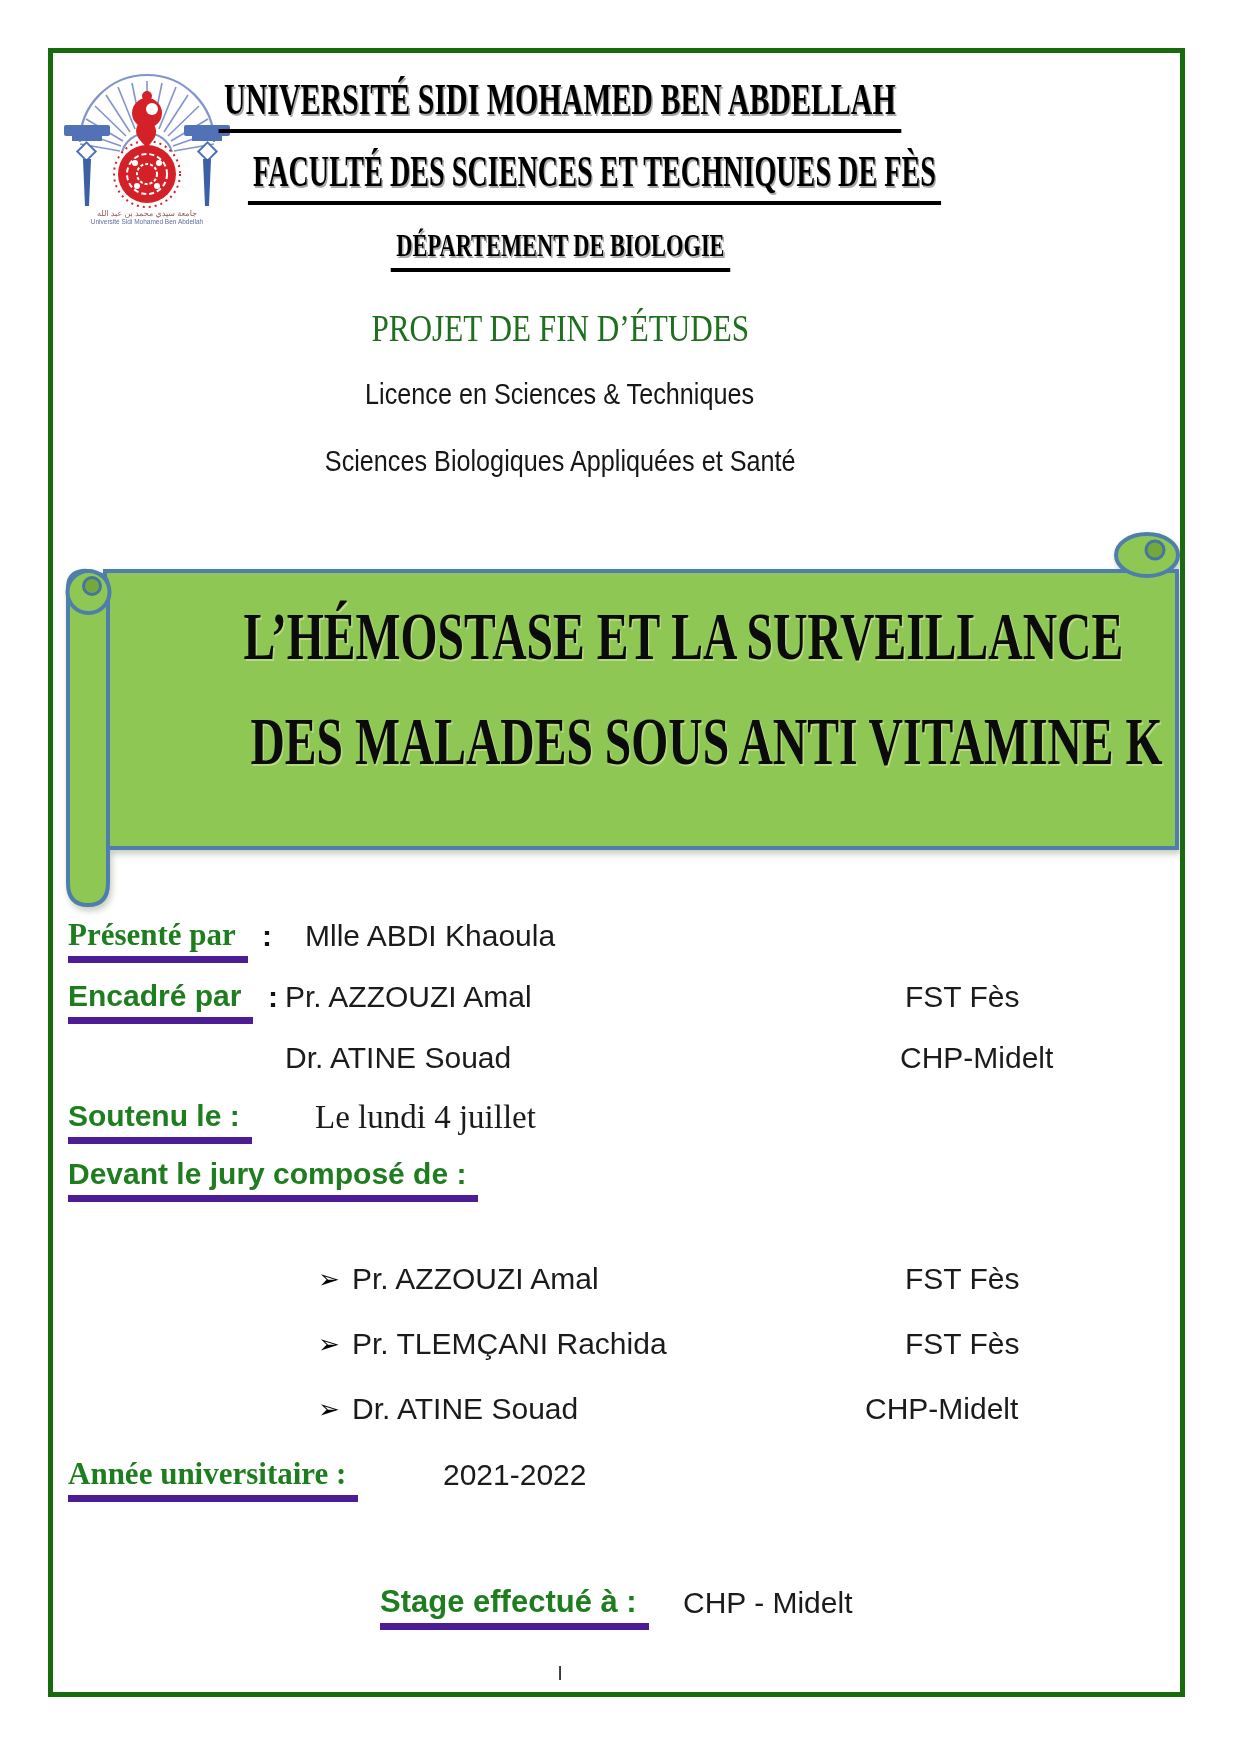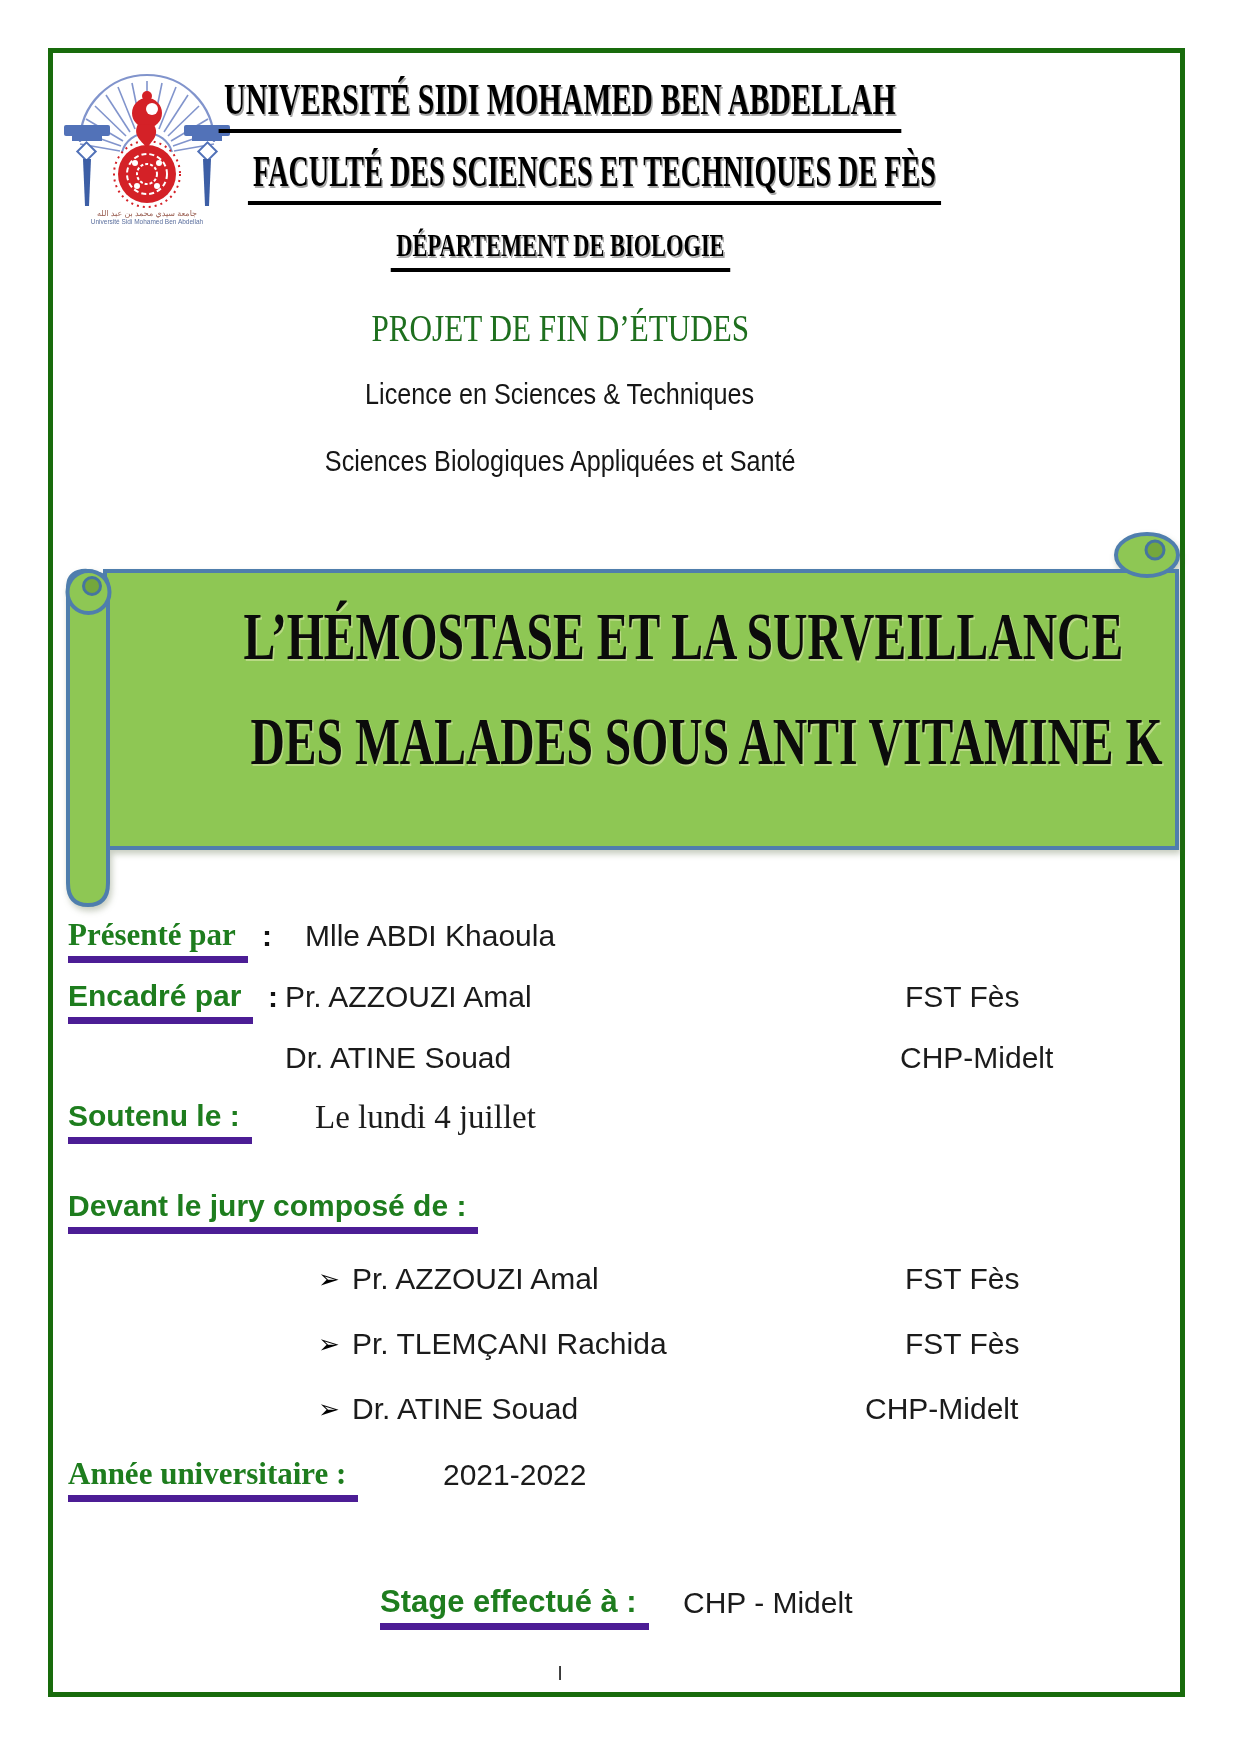--- a/index.html
+++ b/index.html
@@ -188,21 +188,21 @@
     <span class="abs val" style="left:285px;">Dr. ATINE Souad</span>
     <span class="abs val" style="left:900px;">CHP-Midelt</span>
   </div>
 
   <div class="row" style="top:1099px;">
     <span class="abs glabel sans-label gu" style="left:68px;">Soutenu le :</span>
     <span class="abs val-serif" style="left:315px;top:0px;">Le lundi 4 juillet</span>
   </div>
 
   <div class="row" style="top:1157px;">
-    <span class="abs glabel sans-label gu" style="left:68px;margin-top:32px;">Devant le jury composé de :</span>
+    <span class="abs glabel sans-label gu" style="left:68px;">Devant le jury composé de :</span>
   </div>
 
   <div class="row" style="top:1262px;">
     <span class="abs bullet" style="left:318px;top:3px;">➢</span>
     <span class="abs val" style="left:352px;">Pr. AZZOUZI Amal</span>
     <span class="abs val" style="left:905px;">FST Fès</span>
   </div>
 
   <div class="row" style="top:1327px;">
     <span class="abs bullet" style="left:318px;top:3px;">➢</span>

